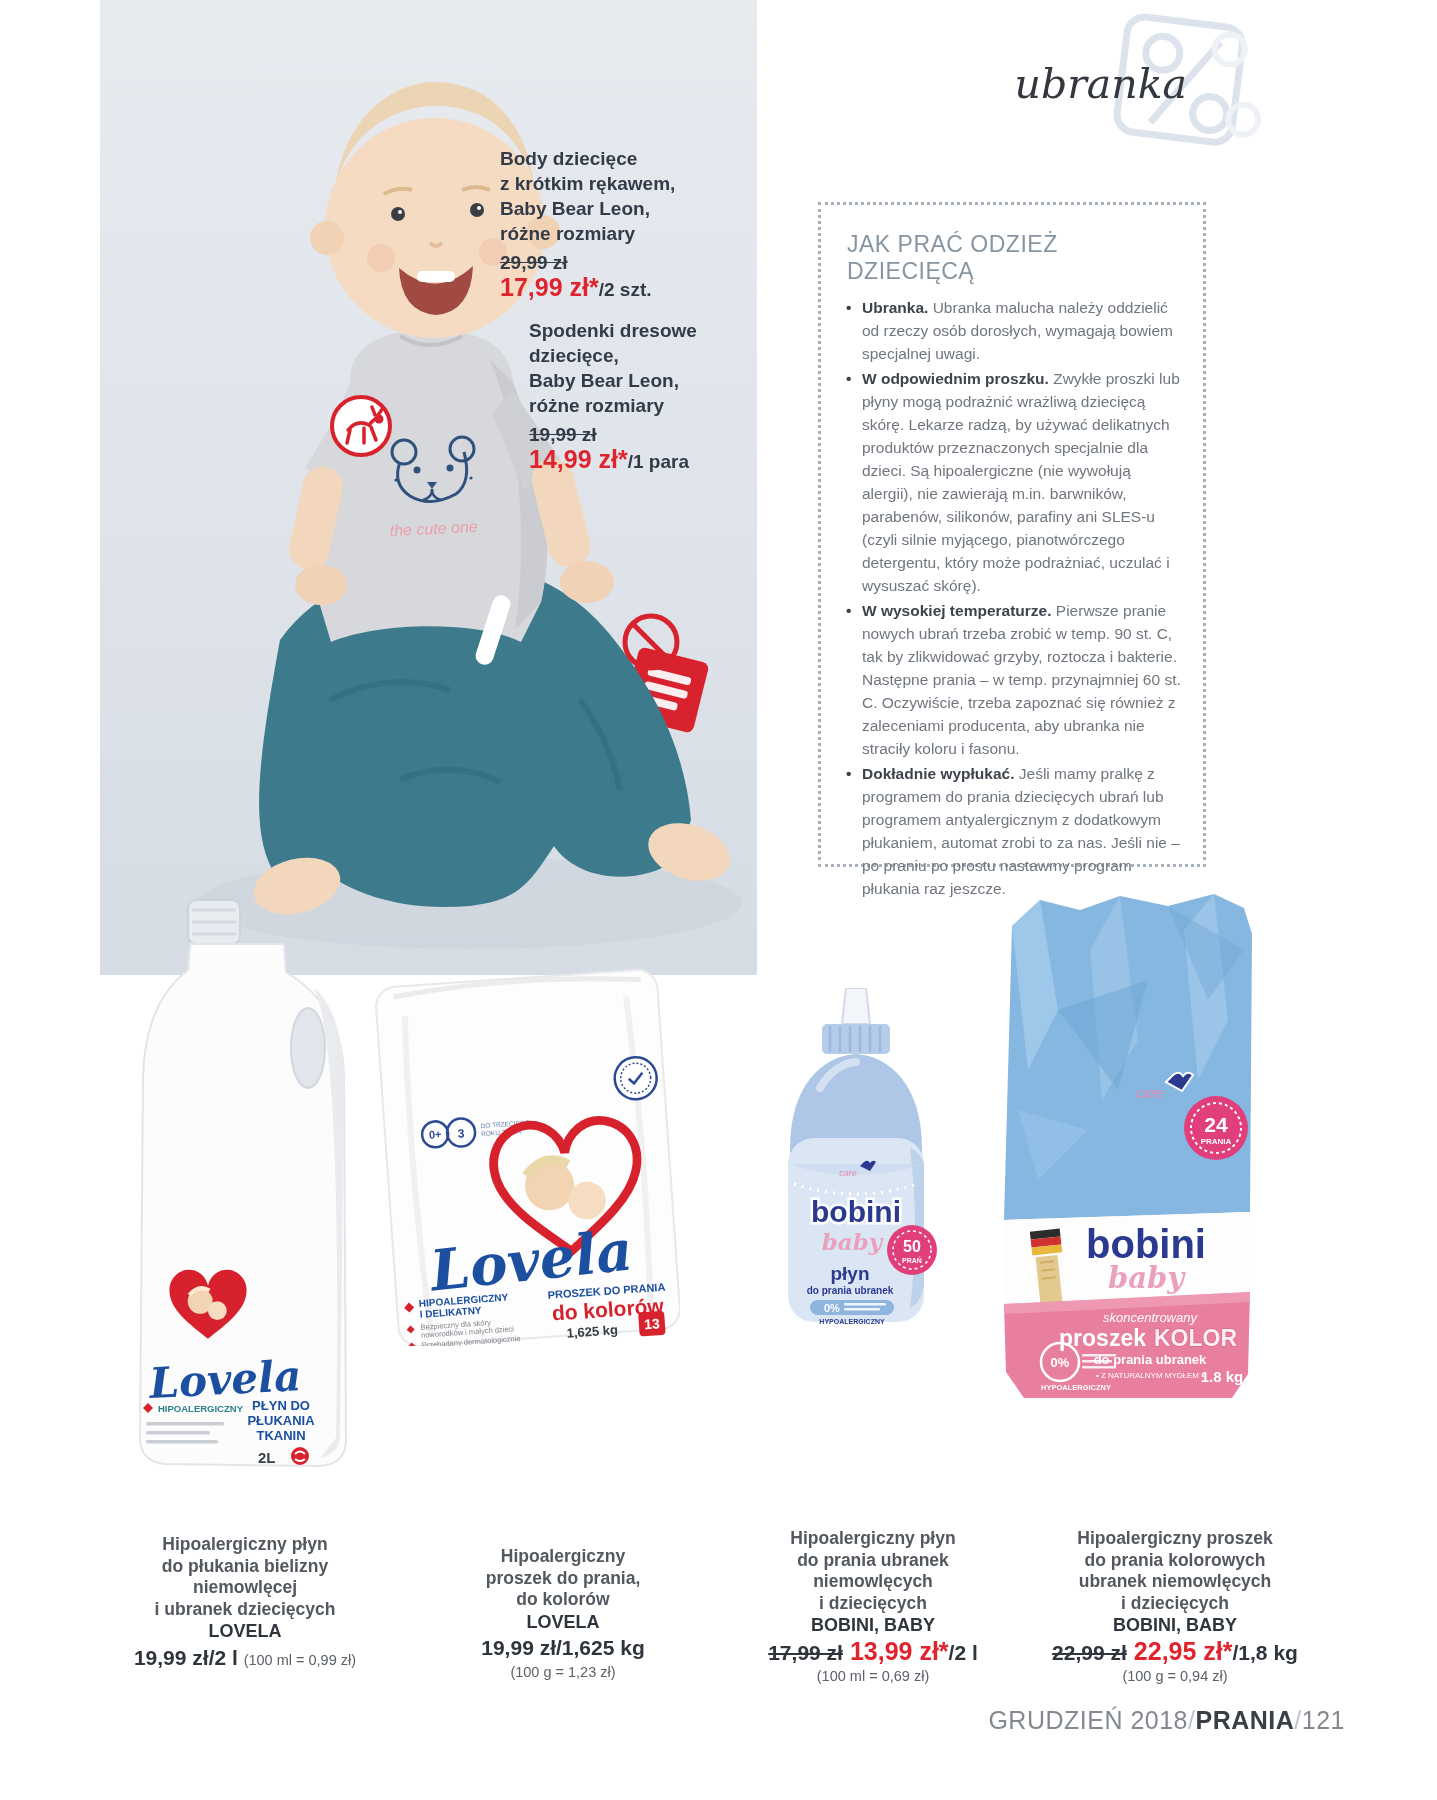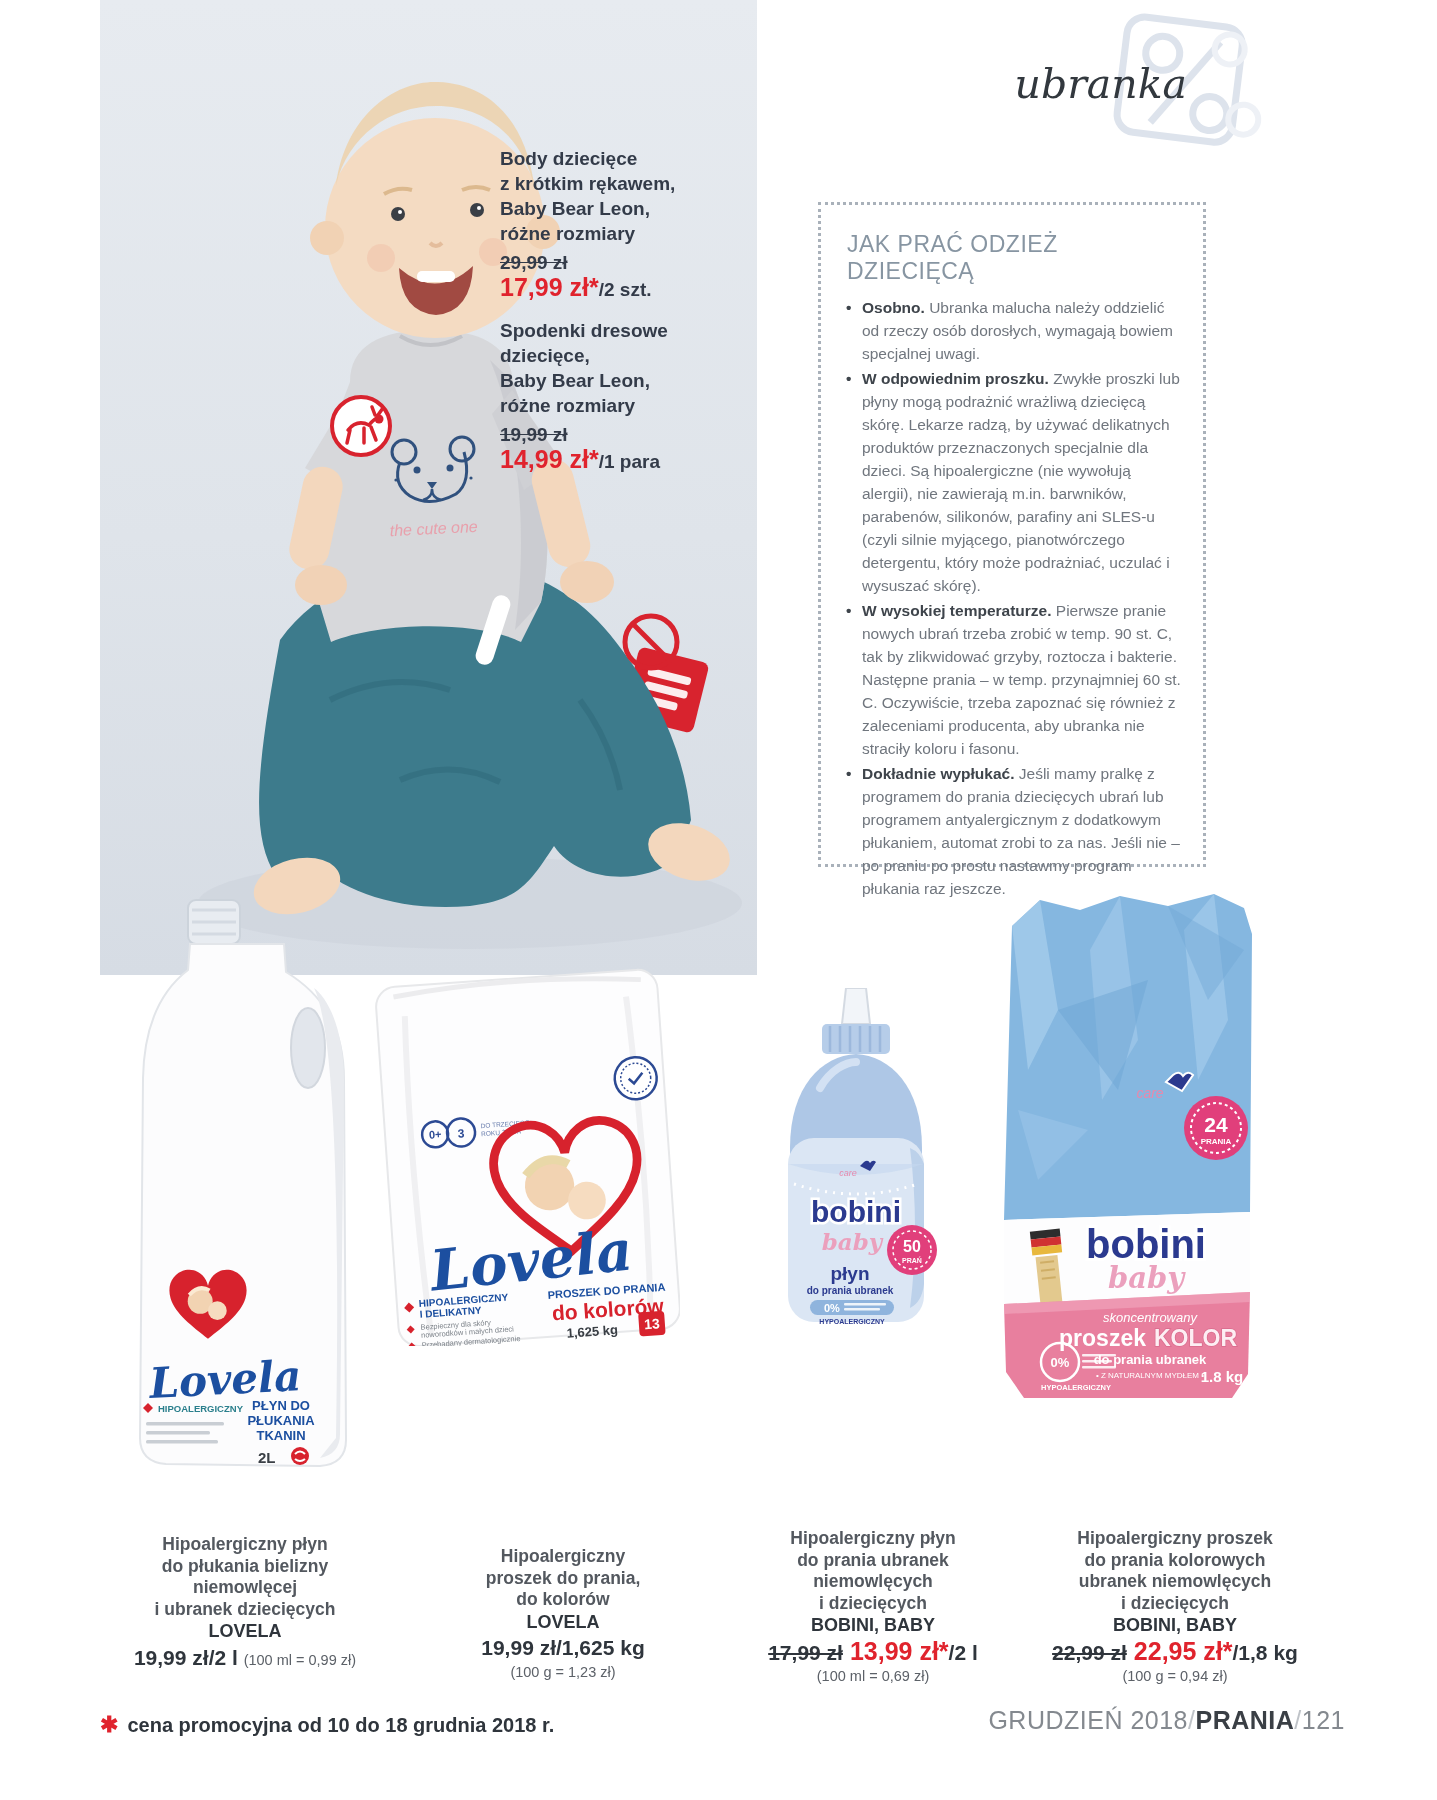--- a/index.html
+++ b/index.html
@@ -13,21 +13,21 @@
   
   .photo{position:absolute;left:100px;top:0;width:657px;height:975px;
          background:linear-gradient(180deg,#e7ebf0 0%,#dfe4ea 55%,#d6dce4 100%);}
   .photo svg{position:absolute;left:0;top:0;}
   .offer{position:absolute;color:#333b49;font-weight:700;font-size:19px;line-height:25px;}
   .offer .lines{white-space:pre-line;}
   .offer-old{text-decoration:line-through;margin-top:4px;}
   .offer-price{color:#e0232d;font-size:25px;}
   .offer-unit{font-size:19px;}
   .offer-1{left:500px;top:146px;}
-  .offer-2{left:500px;top:318px;}
+  .offer-2{left:529px;top:318px;}
   
   .tips{position:absolute;left:818px;top:202px;width:388px;height:665px;box-sizing:border-box;
         border:3px dotted #a9b1ba;padding:26px 18px 0 24px;}
   .tips h2{margin:0 0 11px 2px;font-size:23px;font-weight:400;color:#8795a2;letter-spacing:.5px;}
   .tips ul{list-style:none;margin:0;padding:0;}
   .tips li{position:relative;padding-left:17px;margin:0 0 2px 0;
            font-size:15.5px;line-height:23px;color:#70767e;}
   .tips li::before{content:"•";position:absolute;left:1px;top:0;color:#3e444b;font-weight:700;}
   .tips b{color:#3e444b;}
   
@@ -170,21 +170,21 @@
 różne rozmiary</div>
     <div class="offer-old">19,99 zł</div>
     <div>
       <span class="offer-price">14,99 zł*</span><span class="offer-unit">/1 para</span>
     </div>
   </div>
 
   <div class="tips">
     <h2>JAK PRAĆ ODZIEŻ DZIECIĘCĄ</h2>
     <ul>
-      <li><b>Osobno.</b> <span>Ubranka malucha należy oddzielić od rzeczy osób dorosłych, wymagają bowiem specjalnej uwagi.</span></li>
+      <li><b>Ubranka.</b> <span>Ubranka malucha należy oddzielić od rzeczy osób dorosłych, wymagają bowiem specjalnej uwagi.</span></li>
       <li><b>W odpowiednim proszku.</b> <span>Zwykłe proszki lub płyny mogą podrażnić wrażliwą dziecięcą skórę. Lekarze radzą, by używać delikatnych produktów przeznaczonych specjalnie dla dzieci. Są hipoalergiczne (nie wywołują alergii), nie zawierają m.in. barwników, parabenów, silikonów, parafiny ani SLES-u (czyli silnie myjącego, pianotwórczego detergentu, który może podrażniać, uczulać i wysuszać skórę).</span></li>
       <li><b>W wysokiej temperaturze.</b> <span>Pierwsze pranie nowych ubrań trzeba zrobić w temp. 90 st. C, tak by zlikwidować grzyby, roztocza i bakterie. Następne prania – w temp. przynajmniej 60 st. C. Oczywiście, trzeba zapoznać się również z zaleceniami producenta, aby ubranka nie straciły koloru i fasonu.</span></li>
       <li><b>Dokładnie wypłukać.</b> <span>Jeśli mamy pralkę z programem do prania dziecięcych ubrań lub programem antyalergicznym z dodatkowym płukaniem, automat zrobi to za nas. Jeśli nie – po praniu po prostu nastawmy program płukania raz jeszcze.</span></li>
     </ul>
   </div>
 
   <div class="fig" style="left:118px;top:898px;width:252px;height:580px;">
     <svg width="252" height="580" viewBox="0 0 252 580">
       <rect x="70" y="2" width="52" height="44" rx="8" fill="#e8ecf1" stroke="#ccd3db" stroke-width="2"></rect>
       <path d="M74,12 h44 M74,24 h44 M74,36 h44" stroke="#d4dae2" stroke-width="3"></path>
@@ -389,20 +389,17 @@
 do prania kolorowych
 ubranek niemowlęcych
 i dziecięcych</div>
     <div class="desc-name">BOBINI, BABY</div>
     <div class="desc-price">
       <span class="desc-old">22,99 zł</span><span class="desc-red">22,95 zł*</span><span>/1,8 kg</span>
     </div>
     <div class="desc-unit">(100 g = 0,94 zł)</div>
   </div>
 
-  <div class="footnote">
-    <span class="ast">✱</span><span>cena promocyjna od 10 do 18 grudnia 2018 r.</span>
-  </div>
   <div class="pageinfo">
     <span>GRUDZIEŃ 2018</span><span class="sep">/</span><span class="mag">PRANIA</span><span class="sep">/</span><span>121</span>
   </div>
 
 </div>
 
 </body></html>

